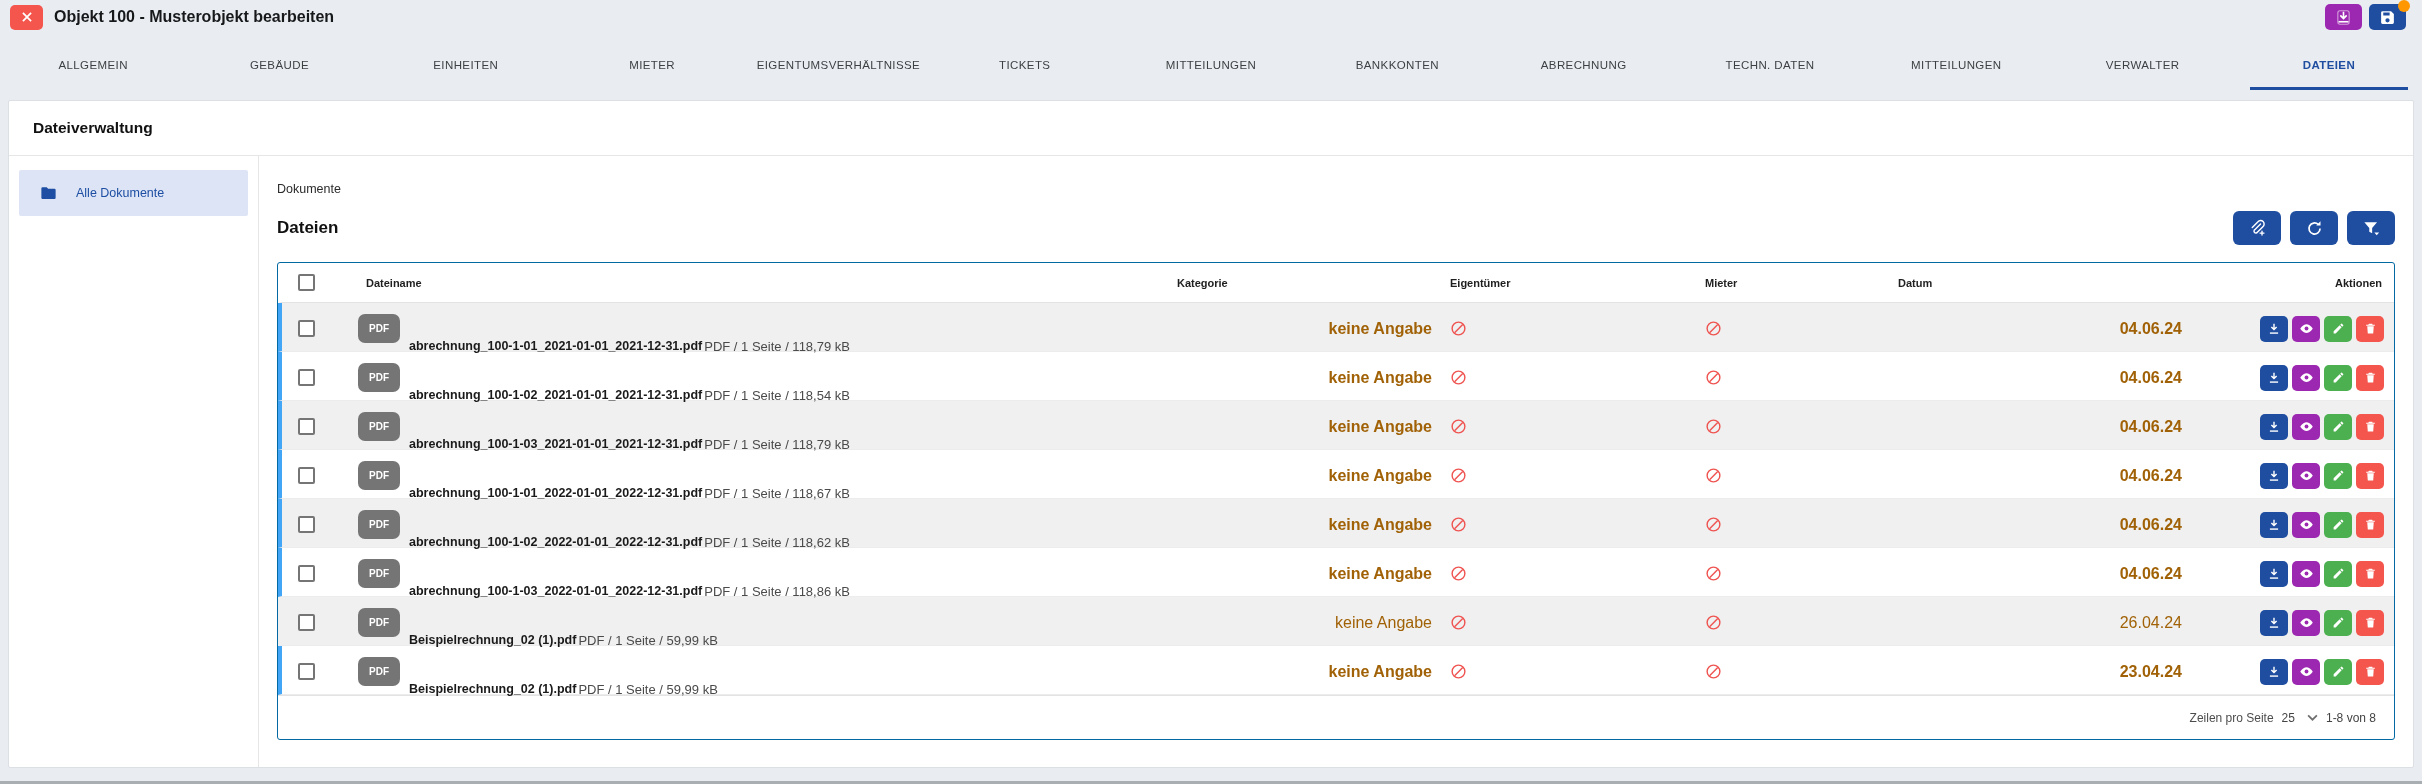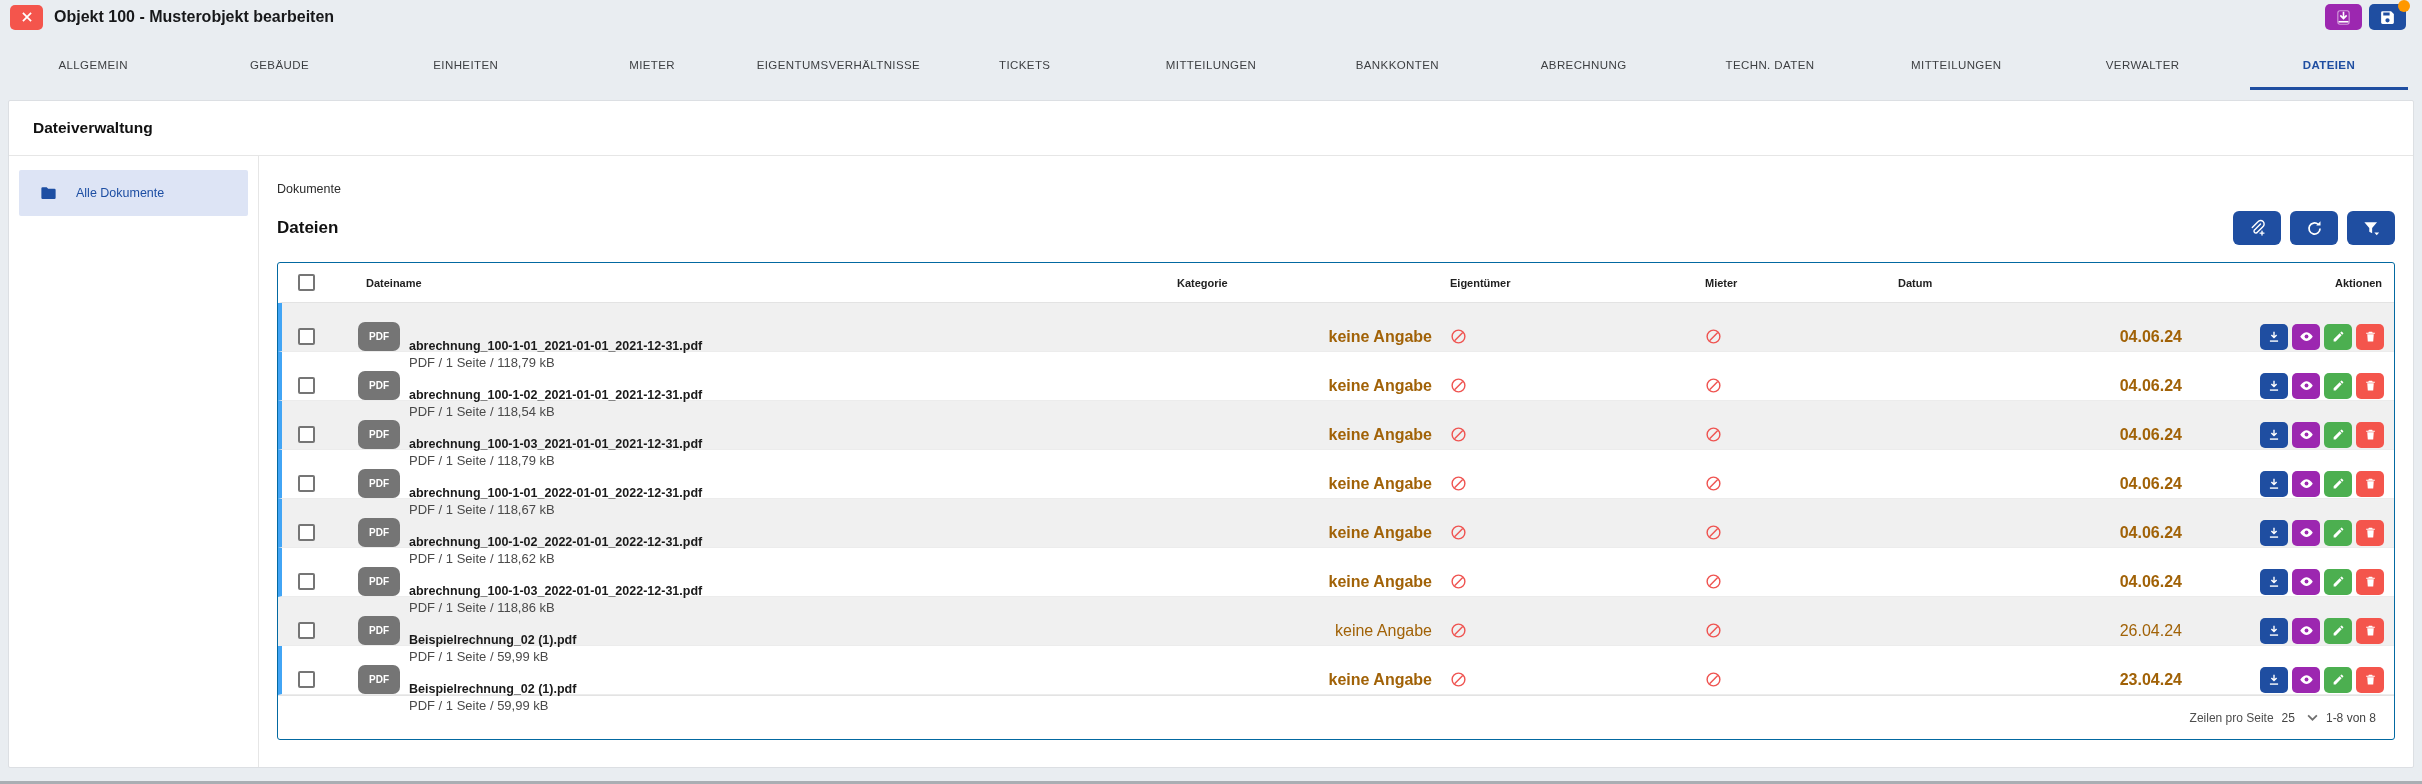--- a/index.html
+++ b/index.html
@@ -98,21 +98,21 @@
   .cbx {
     appearance:none; -webkit-appearance:none; width:17px; height:17px;
     border:2px solid #757575; border-radius:2px; background:#fff; cursor:pointer; display:block;
   }
   .c-file { display:flex; align-items:center; gap:9px; }
   .pdf-badge {
     width:42px; height:29px; border-radius:7px; background:#757575; color:#fff;
     font-size:10px; font-weight:bold; display:flex; align-items:center; justify-content:center;
     flex:none;
   }
-  .file-texts { display:flex; flex-direction:column; gap:2px; min-width:0;margin-top:36px; }
+  .file-texts { display:flex; gap:2px; min-width:0;margin-top:36px; }
   .fname { font-size:12.5px; font-weight:bold; color:#1a1a1a; white-space:nowrap; }
   .fmeta { font-size:13px; color:#4a4a4a; white-space:nowrap; }
   .c-kat, .c-dat { font-size:16px; color:#a16207;text-align:right; }
   .c-dat { padding-left:16px; }
   .c-eig, .c-mie { padding-left:18px; }
   .c-act { display:flex; justify-content:flex-end; gap:4px; padding-right:10px; }
   .act-btn {
     width:28px; height:26px; border:none; border-radius:5px; cursor:pointer;
     display:flex; align-items:center; justify-content:center;
   }

